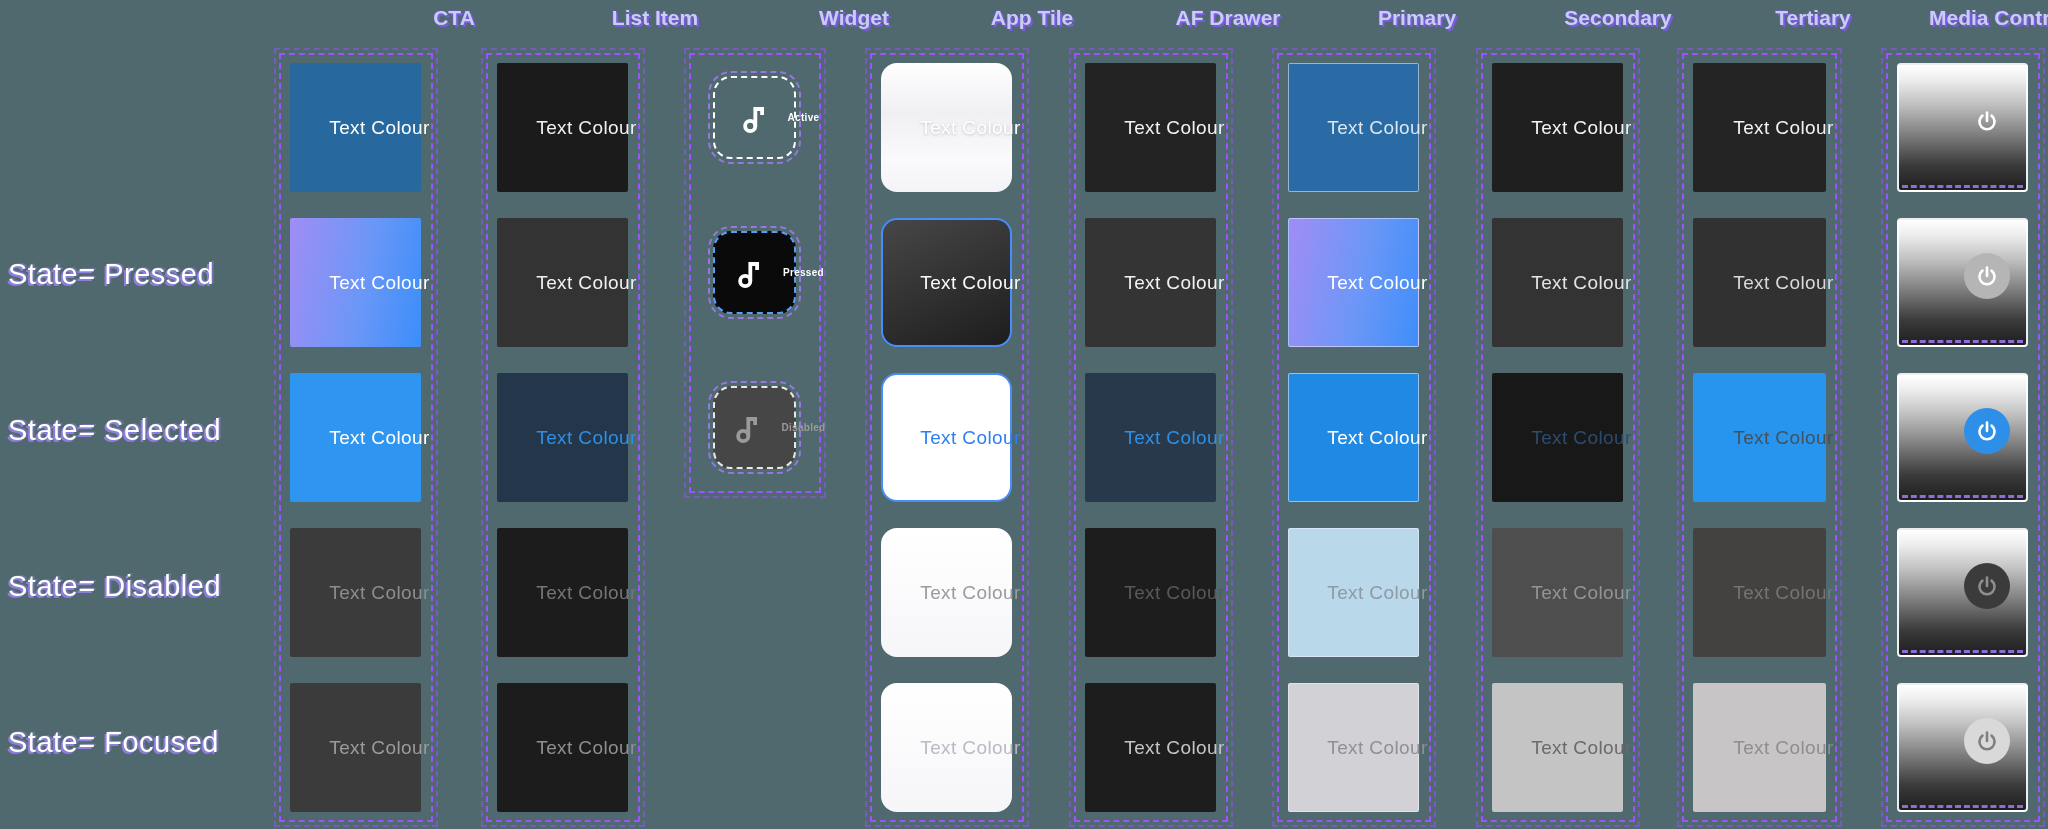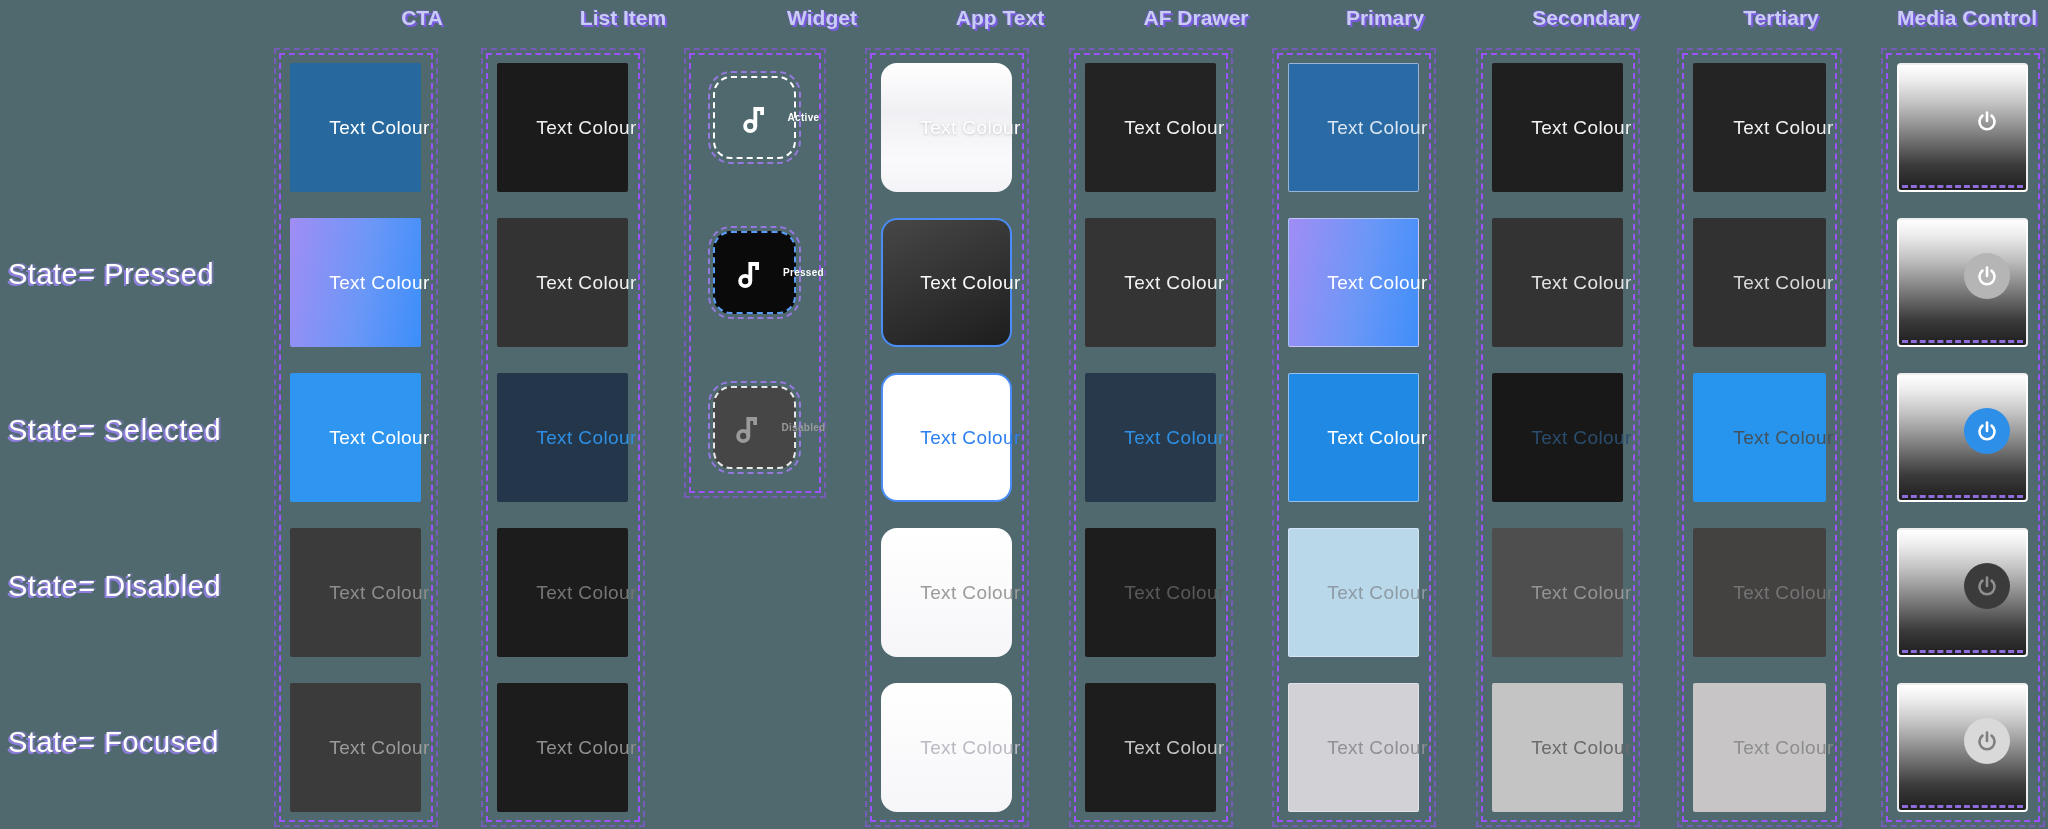--- a/index.html
+++ b/index.html
@@ -4,20 +4,21 @@
 <style>
   html,body{margin:0;padding:0;background:#4f696e;}
   .stage{
     position:relative;width:2048px;height:829px;background:#4f696e;
     font-family:"Liberation Sans",sans-serif;overflow:hidden;
   }
   .col-header{
     position:absolute;top:6px;transform:translateX(-50%);
     font-size:21px;font-weight:bold;color:#c9cdf6;white-space:nowrap;
     text-shadow:2px 2px 0 #7a5be0,-1px -1px 0 rgba(122,91,224,.45);
+    margin-left:32px;
   }
   .row-label{
     position:absolute;left:8px;height:36px;line-height:36px;
     font-size:29px;color:#ffffff;white-space:nowrap;letter-spacing:.5px;
     text-shadow:-2px 2px 0 rgba(154,130,243,.85),2px -1px 0 rgba(154,130,243,.4);
   }
   .col-box{
     position:absolute;box-sizing:border-box;
     border:2px dashed #9c52ff;
     outline:2px dashed rgba(156,82,255,.5);outline-offset:3px;
@@ -111,21 +112,21 @@
     </div>
     <div class="tile widget-tile" style="left: 713px; top: 386px; width: 83px; height: 83px; background: rgb(70, 70, 70); border-color: rgb(232, 232, 232);">
       <span class="icon" style="color: rgb(154, 154, 154);">
         <svg width="34" height="34" viewBox="0 0 32 32" fill="none">
           <circle cx="11.5" cy="23.5" r="4.8" stroke="currentColor" stroke-width="3.6"></circle>
           <path d="M16.3 23.5 V 7.5 h 6.4 v 5.6" stroke="currentColor" stroke-width="3.6" fill="none"></path>
         </svg>
       </span>
       <span class="widget-label" style="color: rgb(154, 154, 154);">Disabled</span>
     </div>
-    <div class="col-header" style="left: 1000px;">App Text</div>
+    <div class="col-header" style="left: 1000px;">App Tile</div>
     <div class="col-box" style="left: 870px; width: 154px; top: 53px; height: 769px;"></div>
     <div class="tile" style="left: 881px; top: 63px; width: 131px; height: 129px; background: linear-gradient(rgb(255, 255, 255) 0%, rgb(240, 240, 244) 38%, rgb(250, 250, 252) 75%, rgb(244, 244, 248) 100%); border-radius: 16px;">
       <span class="tile-label" style="color: rgb(255, 255, 255); text-shadow: rgba(150, 150, 160, 0.55) 0px 1px 3px;">Text Colour</span>
     </div>
     <div class="tile" style="left: 881px; top: 218px; width: 131px; height: 129px; background: linear-gradient(155deg, rgb(71, 71, 71) 0%, rgb(29, 29, 29) 100%); border-radius: 16px; border: 2px solid rgb(74, 141, 248);">
       <span class="tile-label" style="color: rgb(250, 250, 250);">Text Colour</span>
     </div>
     <div class="tile" style="left: 881px; top: 373px; width: 131px; height: 129px; background: rgb(255, 255, 255); border-radius: 16px; border: 2px solid rgb(74, 141, 248);">
       <span class="tile-label" style="color: rgb(45, 127, 240);">Text Colour</span>
     </div>

